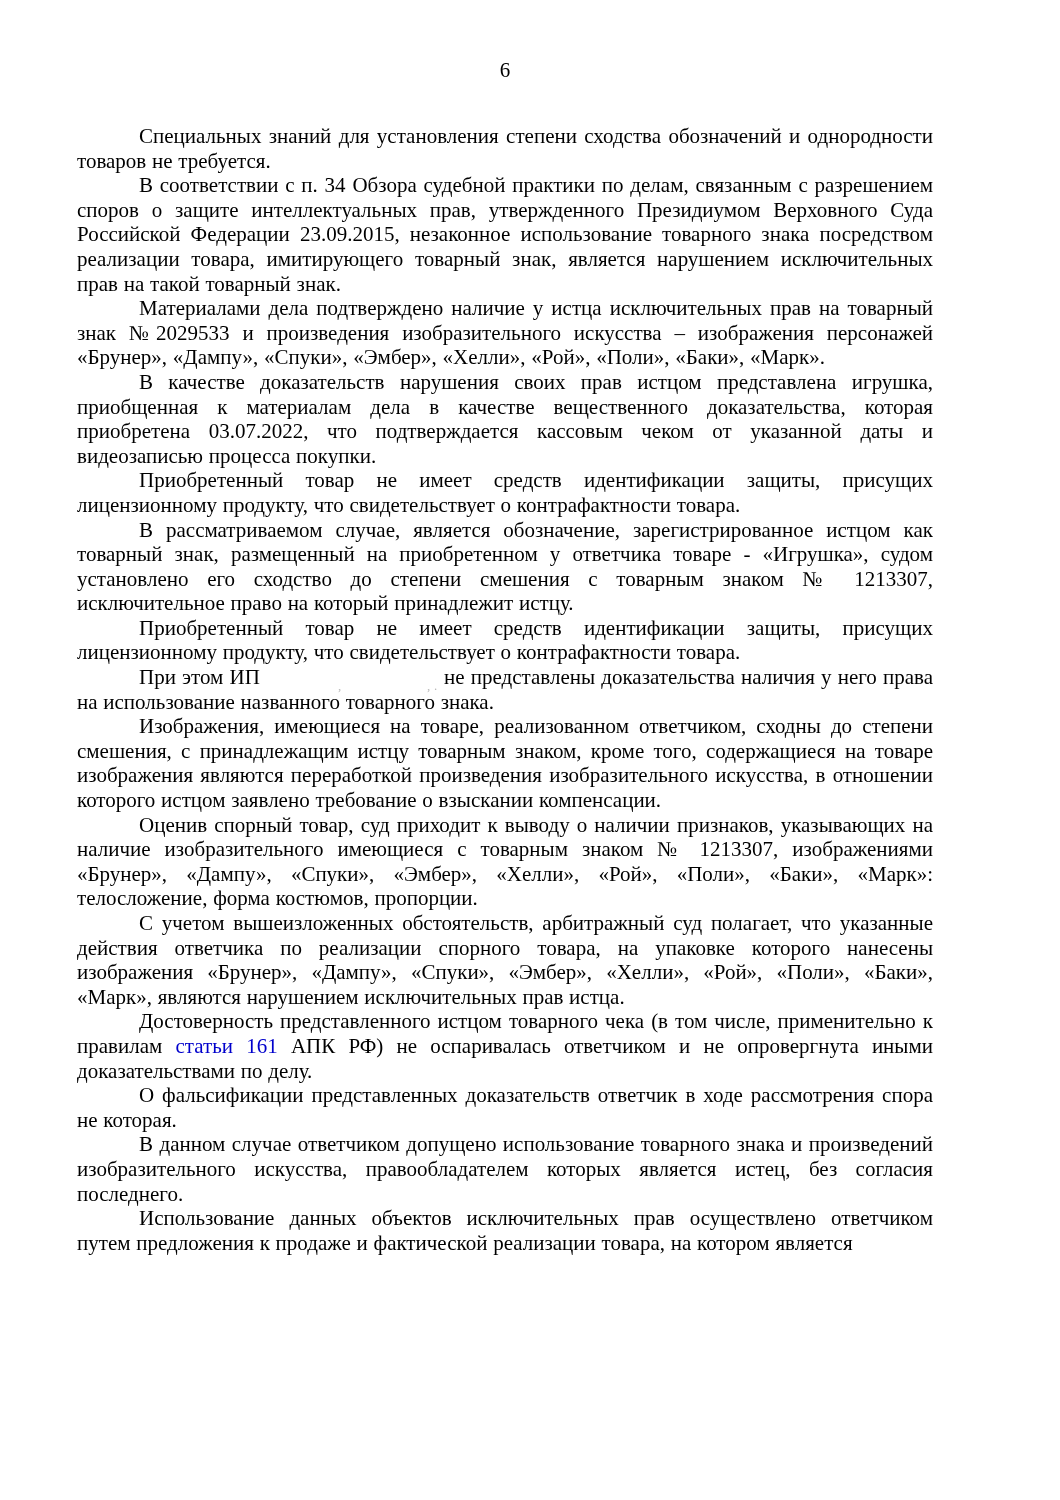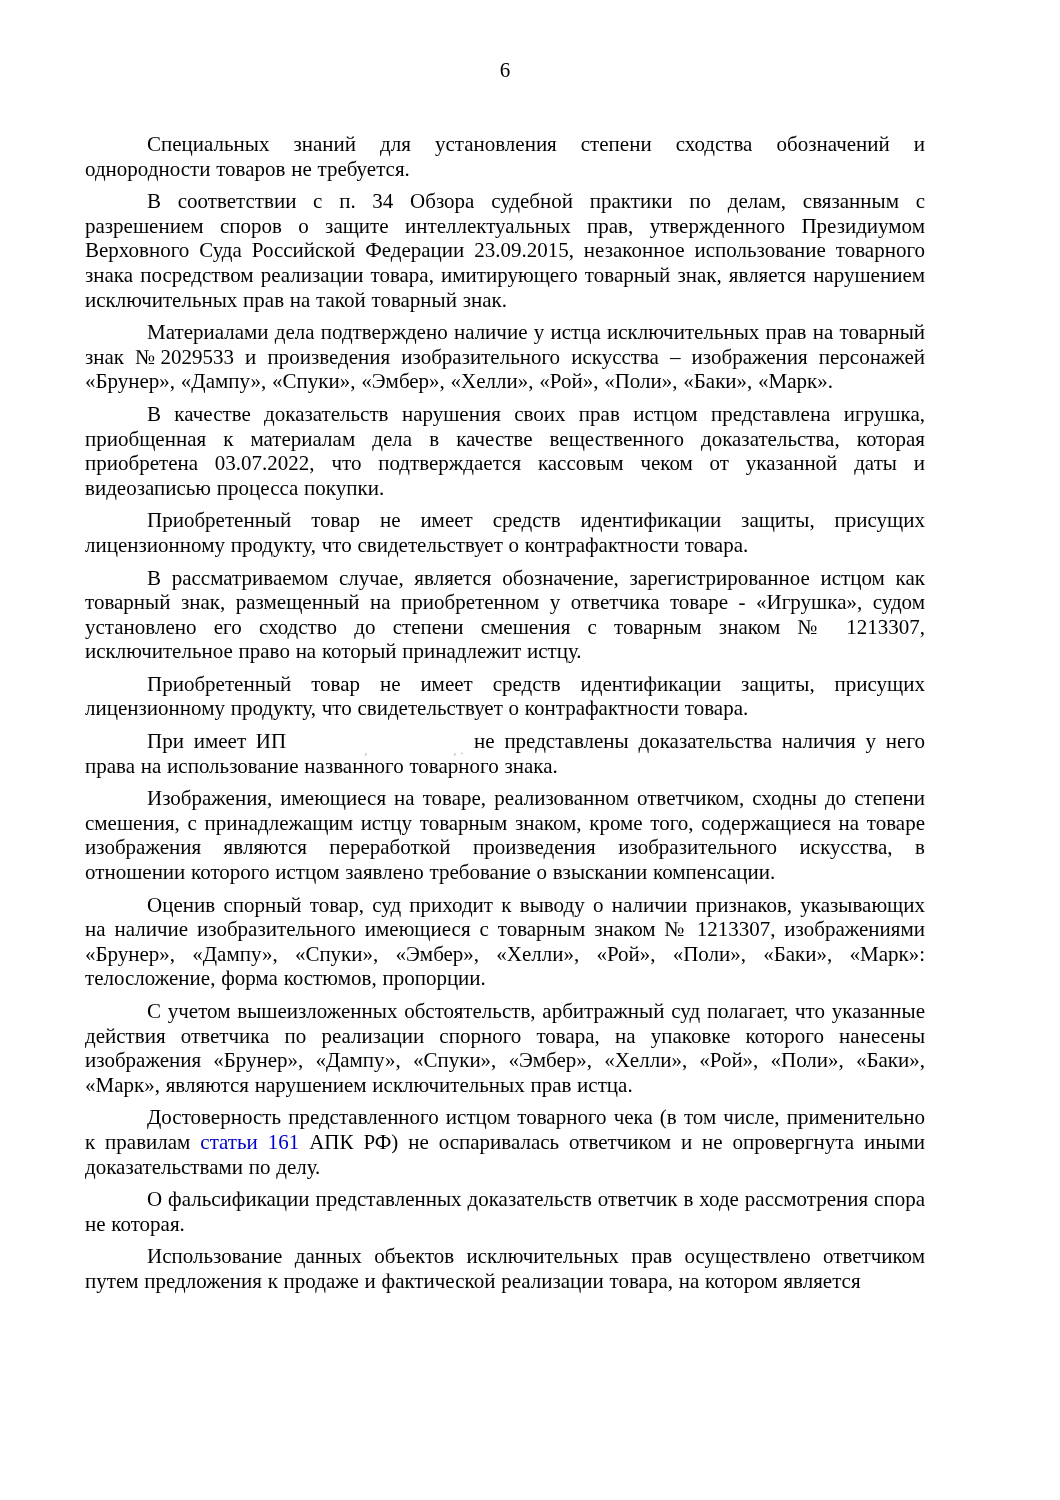--- a/index.html
+++ b/index.html
@@ -25,21 +25,21 @@
     font-size: 21px;
     line-height: 24px;
   }
   .content {
     position: absolute;
     top: 124px;
     left: 77px;
     width: 856px;
   }
   p.para {
-    margin: 8px;
+    margin: 0;
     padding: 0;
     font-size: 21px;
     line-height: 24.6px;
     text-align: justify;
     text-indent: 62px;
     word-spacing: 0.5px;
   }
   .doc-link {
     color: #0000cc;
     text-underline-offset: 2px;
@@ -80,29 +80,30 @@
 
 
     <p class="para">В качестве доказательств нарушения своих прав истцом представлена игрушка, приобщенная к материалам дела в качестве вещественного доказательства, которая приобретена 03.07.2022, что подтверждается кассовым чеком от указанной даты и видеозаписью процесса покупки.</p>
 
     <p class="para">Приобретенный товар не имеет средств идентификации защиты, присущих лицензионному продукту, что свидетельствует о контрафактности товара.</p>
 
     <p class="para">В рассматриваемом случае, является обозначение, зарегистрированное истцом как товарный знак, размещенный на приобретенном у ответчика товаре - «Игрушка», судом установлено его сходство до степени смешения с товарным знаком № 1213307, исключительное право на который принадлежит истцу.</p>
 
     <p class="para">Приобретенный товар не имеет средств идентификации защиты, присущих лицензионному продукту, что свидетельствует о контрафактности товара.</p>
 
-    <p class="para"><span>При имеет ИП</span><span class="redaction-gap"><span class="faint-mark m1">,</span><span class="faint-mark m2">, .</span></span> <span>не представлены доказательства наличия у него права на использование названного товарного знака.</span></p>
+    <p class="para"><span>При этом ИП</span><span class="redaction-gap"><span class="faint-mark m1">,</span><span class="faint-mark m2">, .</span></span> <span>не представлены доказательства наличия у него права на использование названного товарного знака.</span></p>
 
     <p class="para">Изображения, имеющиеся на товаре, реализованном ответчиком, сходны до степени смешения, с принадлежащим истцу товарным знаком, кроме того, содержащиеся на товаре изображения являются переработкой произведения изобразительного искусства, в отношении которого истцом заявлено требование о взыскании компенсации.</p>
 
     <p class="para">Оценив спорный товар, суд приходит к выводу о наличии признаков, указывающих на наличие изобразительного имеющиеся с товарным знаком № 1213307, изображениями «Брунер», «Дампу», «Спуки», «Эмбер», «Хелли», «Рой», «Поли», «Баки», «Марк»: телосложение, форма костюмов, пропорции.</p>
 
     <p class="para">С учетом вышеизложенных обстоятельств, арбитражный суд полагает, что указанные действия ответчика по реализации спорного товара, на упаковке которого нанесены изображения «Брунер», «Дампу», «Спуки», «Эмбер», «Хелли», «Рой», «Поли», «Баки», «Марк», являются нарушением исключительных прав истца.</p>
 
     <p class="para"><span>Достоверность представленного истцом товарного чека (в том числе, применительно к правилам </span><a class="doc-link">статьи 161</a><span> АПК РФ) не оспаривалась ответчиком и не опровергнута иными доказательствами по делу.</span></p>
 
     <p class="para">О фальсификации представленных доказательств ответчик в ходе рассмотрения спора не которая.</p>
 
+    <p class="para">В данном случае ответчиком допущено использование товарного знака и произведений изобразительного искусства, правообладателем которых является истец, без согласия последнего.</p>
 
     <p class="para">Использование данных объектов исключительных прав осуществлено ответчиком путем предложения к продаже и фактической реализации товара, на котором является</p>
 
   </div>
 </div>
 
 </body></html>

